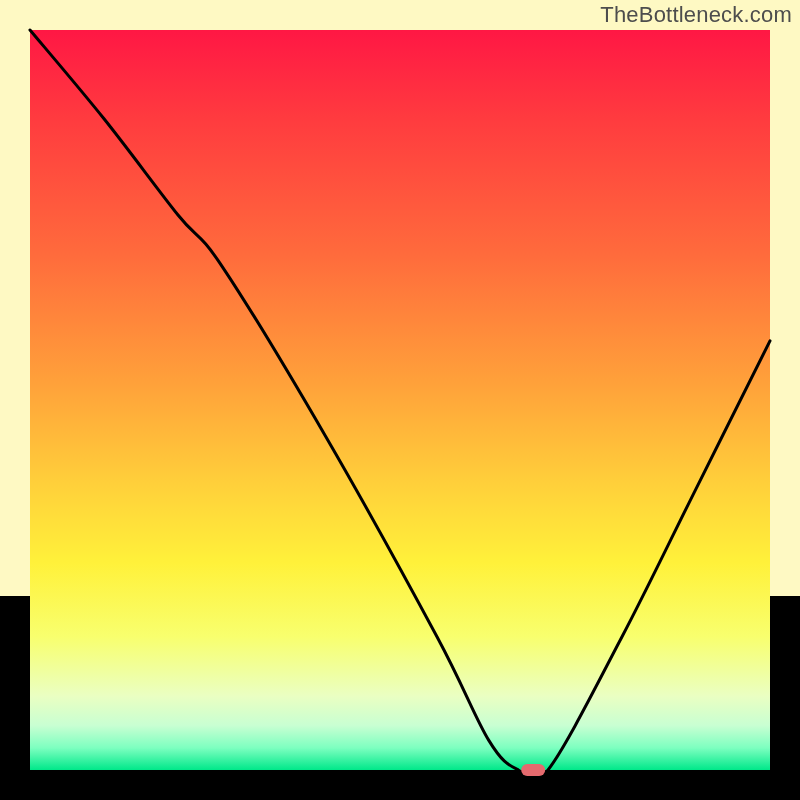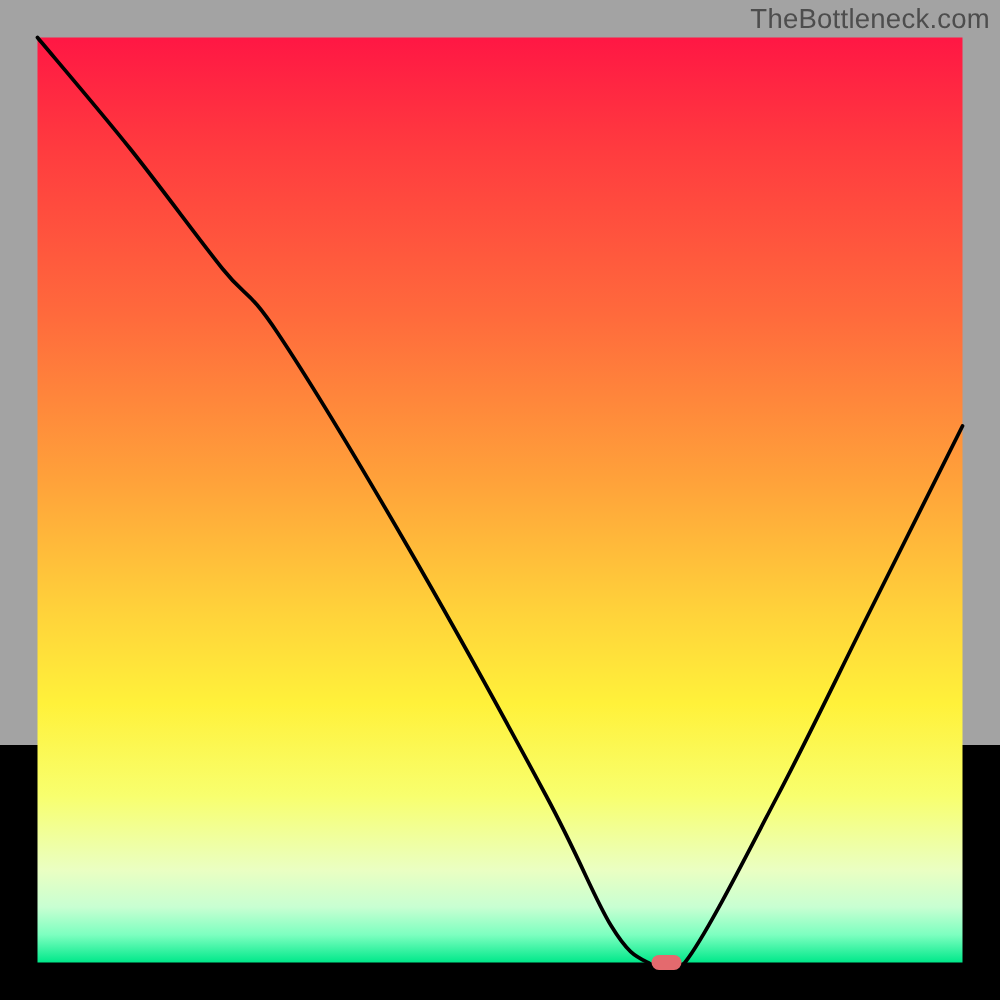--- a/index.html
+++ b/index.html
@@ -7,21 +7,21 @@
     padding: 0;
     width: 800px;
     height: 800px;
     background: #000;
     overflow: hidden;
   }
   .frame {
     position: relative;
     width: 800px;
     height: 596px;
-    background: #a3a3a3;
+    background: #fef9c3;
   }
   .watermark {
     position: absolute;
     top: 2px;
     right: 8px;
     color: #4d4d4d;
     font-family: Arial, Helvetica, sans-serif;
     font-size: 22px;
     letter-spacing: 0.2px;
     user-select: none;

